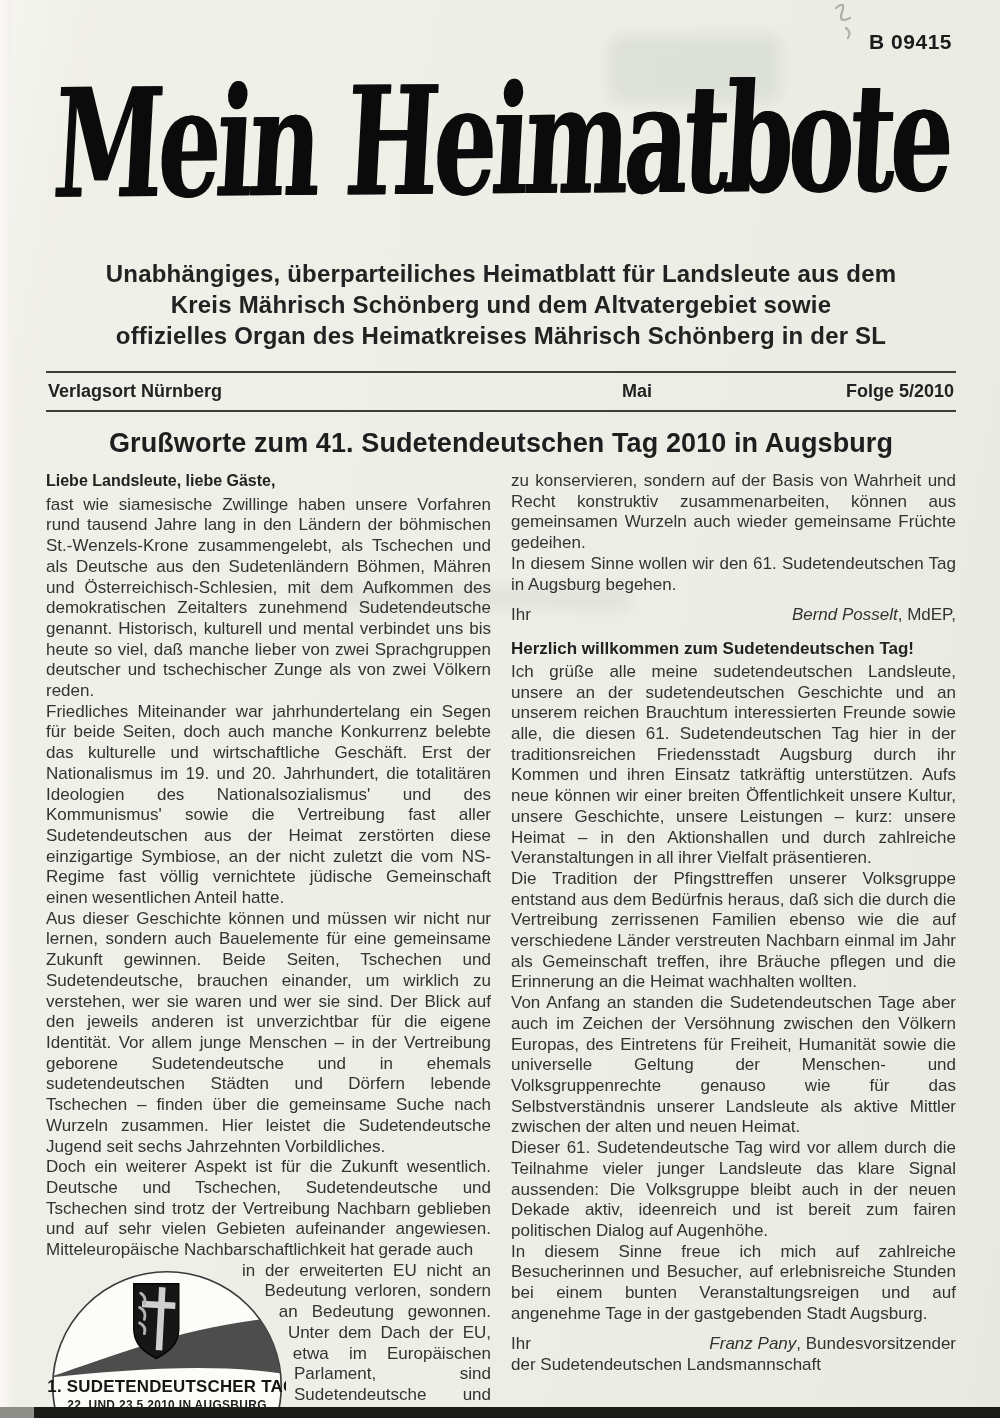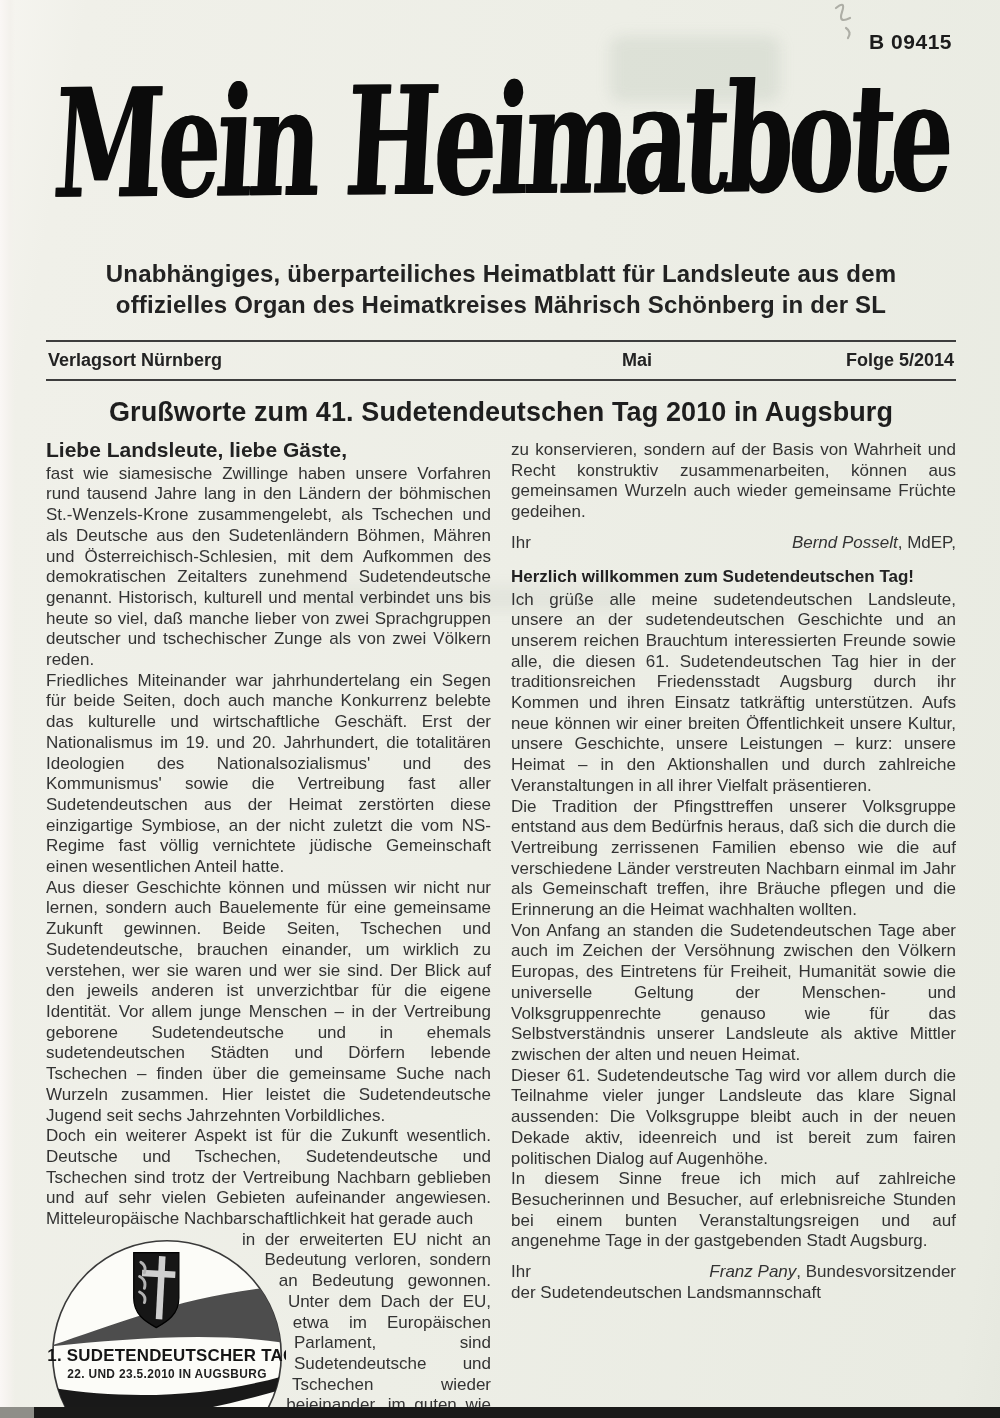--- a/index.html
+++ b/index.html
@@ -39,21 +39,21 @@
   .infobar .left{flex:1;text-align:left;}
   .infobar .center{flex:1;text-align:right;}
   .infobar .right{flex:1;text-align:right;}
 
   .headline{margin:16px 0 12px;text-align:center;font-size:27px;font-weight:bold;color:#1e1e1e;letter-spacing:.1px;}
 
   .columns{display:flex;gap:20px;}
   .col{flex:1;min-width:0;text-align:justify;text-align-last:left;
     font-size:17px;line-height:20.7px;color:#333;hyphens:auto;}
   .col p{margin:0;}
-  .salutation{font-weight:bold;font-size:21px;margin-bottom:3px !important;color:#222;}
+  .salutation{font-weight:bold;font-size:16px;margin-bottom:3px !important;color:#222;}
   .subhead{font-weight:bold;margin-top:14px !important;margin-bottom:2px !important;color:#222;text-align:left;}
 
   .sig-row{display:flex;justify-content:space-between;margin-top:9px;line-height:21px;}
   .sig-name i{font-style:italic;}
   .sig-line2{text-align:right;line-height:21px;margin-bottom:4px;}
 
   .badge{float:left;width:238px;height:238px;margin:6px 8px 0 2px;
     shape-outside:circle(50.5% at 50% 50%);}
   .badge svg{display:block;width:238px;height:238px;}
   .badge text{font-family:"Liberation Sans",sans-serif;font-weight:bold;}
@@ -75,27 +75,28 @@
 
   <div class="code">B 09415</div>
 
   <div class="content">
     <div class="masthead-wrap">
       <div class="masthead">Mein Heimatbote</div>
     </div>
 
     <div class="subtitle">
       <div>Unabhängiges, überparteiliches Heimatblatt für Landsleute aus dem</div>
+      <div>Kreis Mährisch Schönberg und dem Altvatergebiet sowie</div>
       <div>offizielles Organ des Heimatkreises Mährisch Schönberg in der SL</div>
     </div>
 
     <div class="infobar">
       <span class="left">Verlagsort Nürnberg</span>
       <span class="center">Mai</span>
-      <span class="right">Folge 5/2014</span>
+      <span class="right">Folge 5/2010</span>
     </div>
 
     <h1 class="headline">Grußworte zum 41. Sudetendeutschen Tag 2010 in Augsburg</h1>
 
     <div class="columns">
 
       <div class="col">
         <p class="salutation">Liebe Landsleute, liebe Gäste,</p>
         <p>fast wie siamesische Zwillinge haben unsere Vorfahren rund tausend Jahre lang in den Ländern der böhmischen St.-Wenzels-Krone zusammengelebt, als Tschechen und als Deutsche aus den Sudetenländern Böhmen, Mähren und Österreichisch-Schlesien, mit dem Aufkommen des demokratischen Zeitalters zunehmend Sudetendeutsche genannt. Historisch, kulturell und mental verbindet uns bis heute so viel, daß manche lieber von zwei Sprachgruppen deutscher und tschechischer Zunge als von zwei Völkern reden.</p>
         <p>Friedliches Miteinander war jahrhundertelang ein Segen für beide Seiten, doch auch manche Konkurrenz belebte das kulturelle und wirtschaftliche Geschäft. Erst der Nationalismus im 19. und 20. Jahrhundert, die totalitären Ideologien des Nationalsozialismus' und des Kommunismus' sowie die Vertreibung fast aller Sudetendeutschen aus der Heimat zerstörten diese einzigartige Symbiose, an der nicht zuletzt die vom NS-Regime fast völlig vernichtete jüdische Gemeinschaft einen wesentlichen Anteil hatte.</p>
@@ -125,20 +126,21 @@
             <text x="102" y="160" text-anchor="middle" class="t-motto">Gemeinsame Geschichte</text>
             <text x="102" y="172" text-anchor="middle" class="t-motto">Gemeinsame Zukunft</text>
             <text x="102" y="184" text-anchor="middle" class="t-motto">in Europa</text>
           </svg>
         </div>
         <p class="wrap">in der erweiterten EU nicht an Bedeutung verloren, sondern an Bedeutung gewonnen. Unter dem Dach der EU, etwa im Europäischen Parlament, sind Sudetendeutsche und Tschechen wieder beieinander, im guten wie im schlechten. Wenn wir nicht versuchen, Groll zu kultivieren oder Unrechtsdekrete</p>
       </div>
 
       <div class="col">
         <p>zu konservieren, sondern auf der Basis von Wahrheit und Recht konstruktiv zusammenarbeiten, können aus gemeinsamen Wurzeln auch wieder gemeinsame Früchte gedeihen.</p>
+        <p>In diesem Sinne wollen wir den 61. Sudetendeutschen Tag in Augsburg begehen.</p>
 
         <div class="sig-row">
           <span>Ihr</span>
           <span class="sig-name"><i>Bernd Posselt</i><span>, MdEP,</span></span>
         </div>
 
         <p class="subhead">Herzlich willkommen zum Sudetendeutschen Tag!</p>
         <p>Ich grüße alle meine sudetendeutschen Landsleute, unsere an der sudetendeutschen Geschichte und an unserem reichen Brauchtum interessierten Freunde sowie alle, die diesen 61. Sudetendeutschen Tag hier in der traditionsreichen Friedensstadt Augsburg durch ihr Kommen und ihren Einsatz tatkräftig unterstützen. Aufs neue können wir einer breiten Öffentlichkeit unsere Kultur, unsere Geschichte, unsere Leistungen – kurz: unsere Heimat – in den Aktionshallen und durch zahlreiche Veranstaltungen in all ihrer Vielfalt präsentieren.</p>
         <p>Die Tradition der Pfingsttreffen unserer Volksgruppe entstand aus dem Bedürfnis heraus, daß sich die durch die Vertreibung zerrissenen Familien ebenso wie die auf verschiedene Länder verstreuten Nachbarn einmal im Jahr als Gemeinschaft treffen, ihre Bräuche pflegen und die Erinnerung an die Heimat wachhalten wollten.</p>
         <p>Von Anfang an standen die Sudetendeutschen Tage aber auch im Zeichen der Versöhnung zwischen den Völkern Europas, des Eintretens für Freiheit, Humanität sowie die universelle Geltung der Menschen- und Volksgruppenrechte genauso wie für das Selbstverständnis unserer Landsleute als aktive Mittler zwischen der alten und neuen Heimat.</p>

